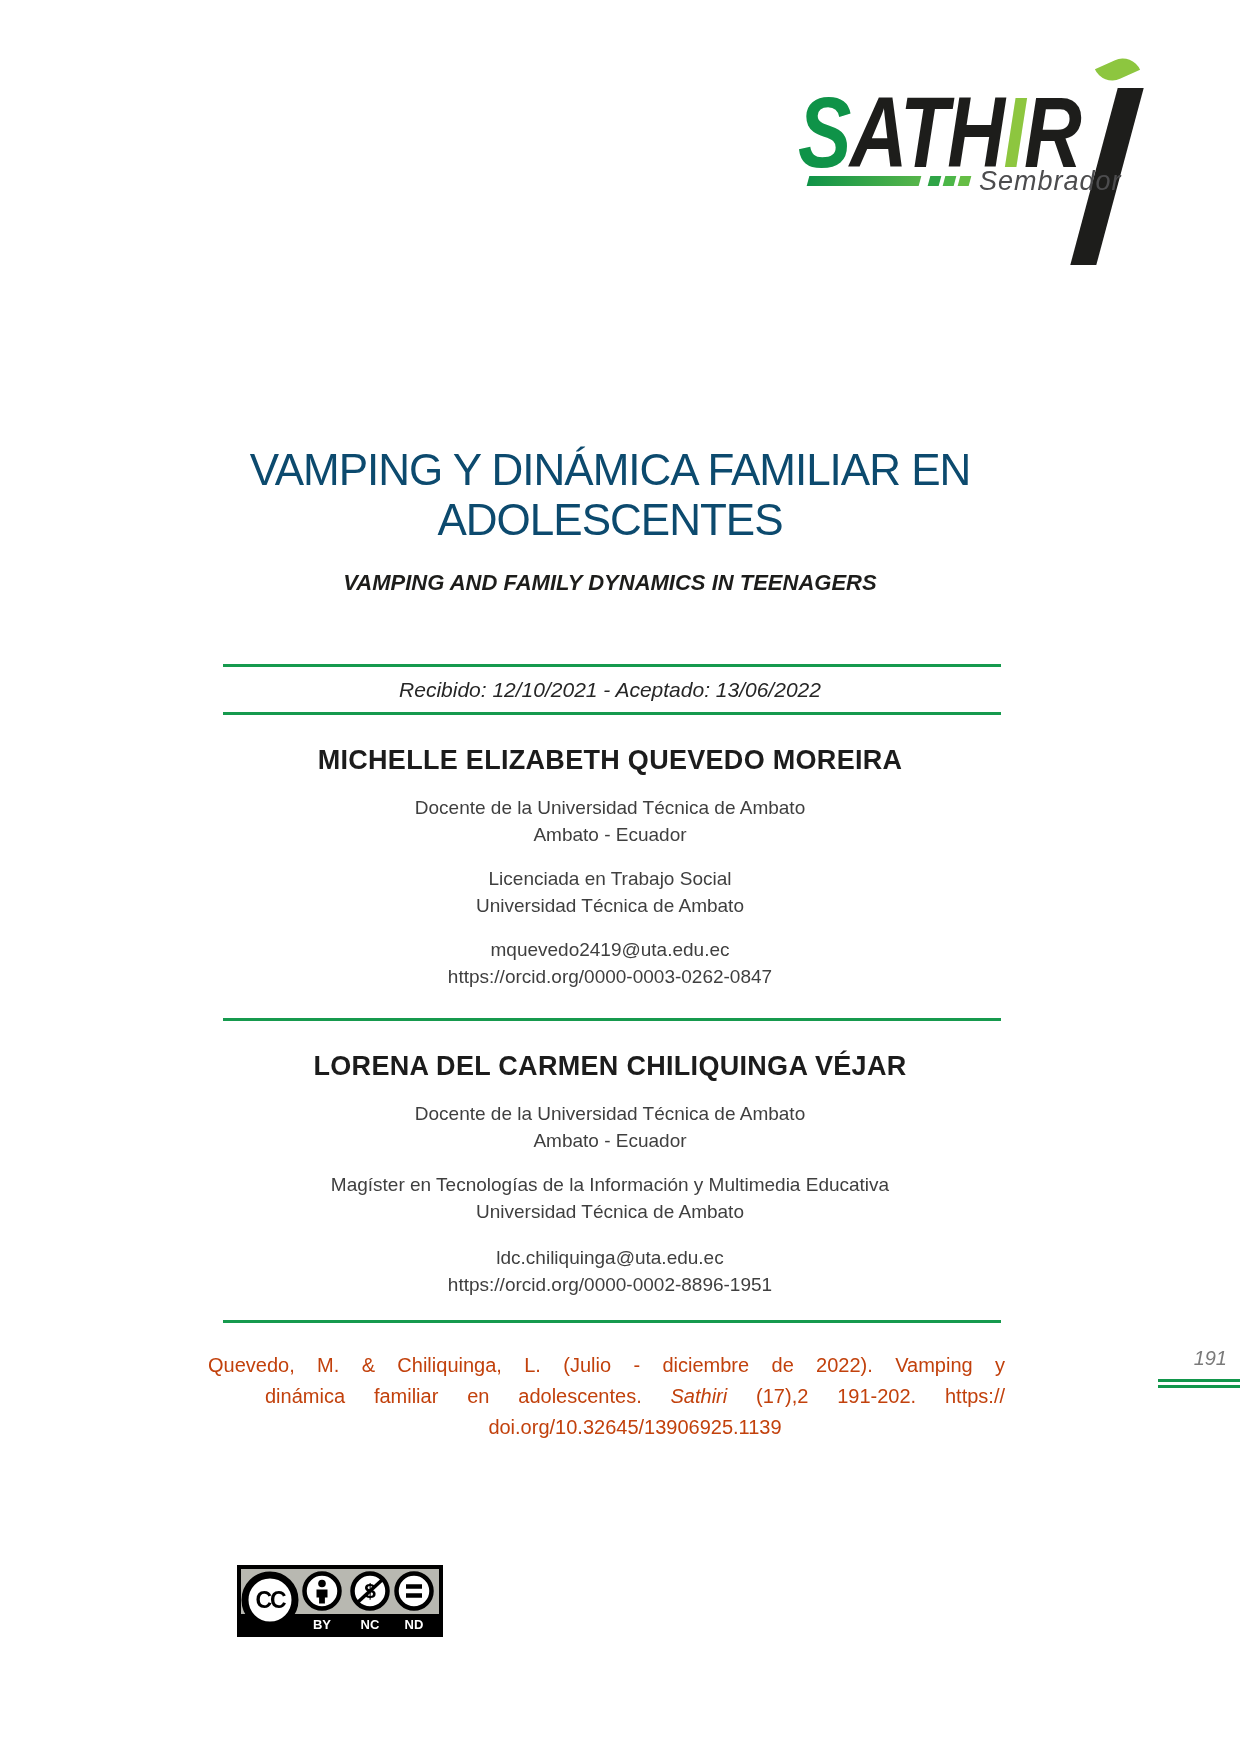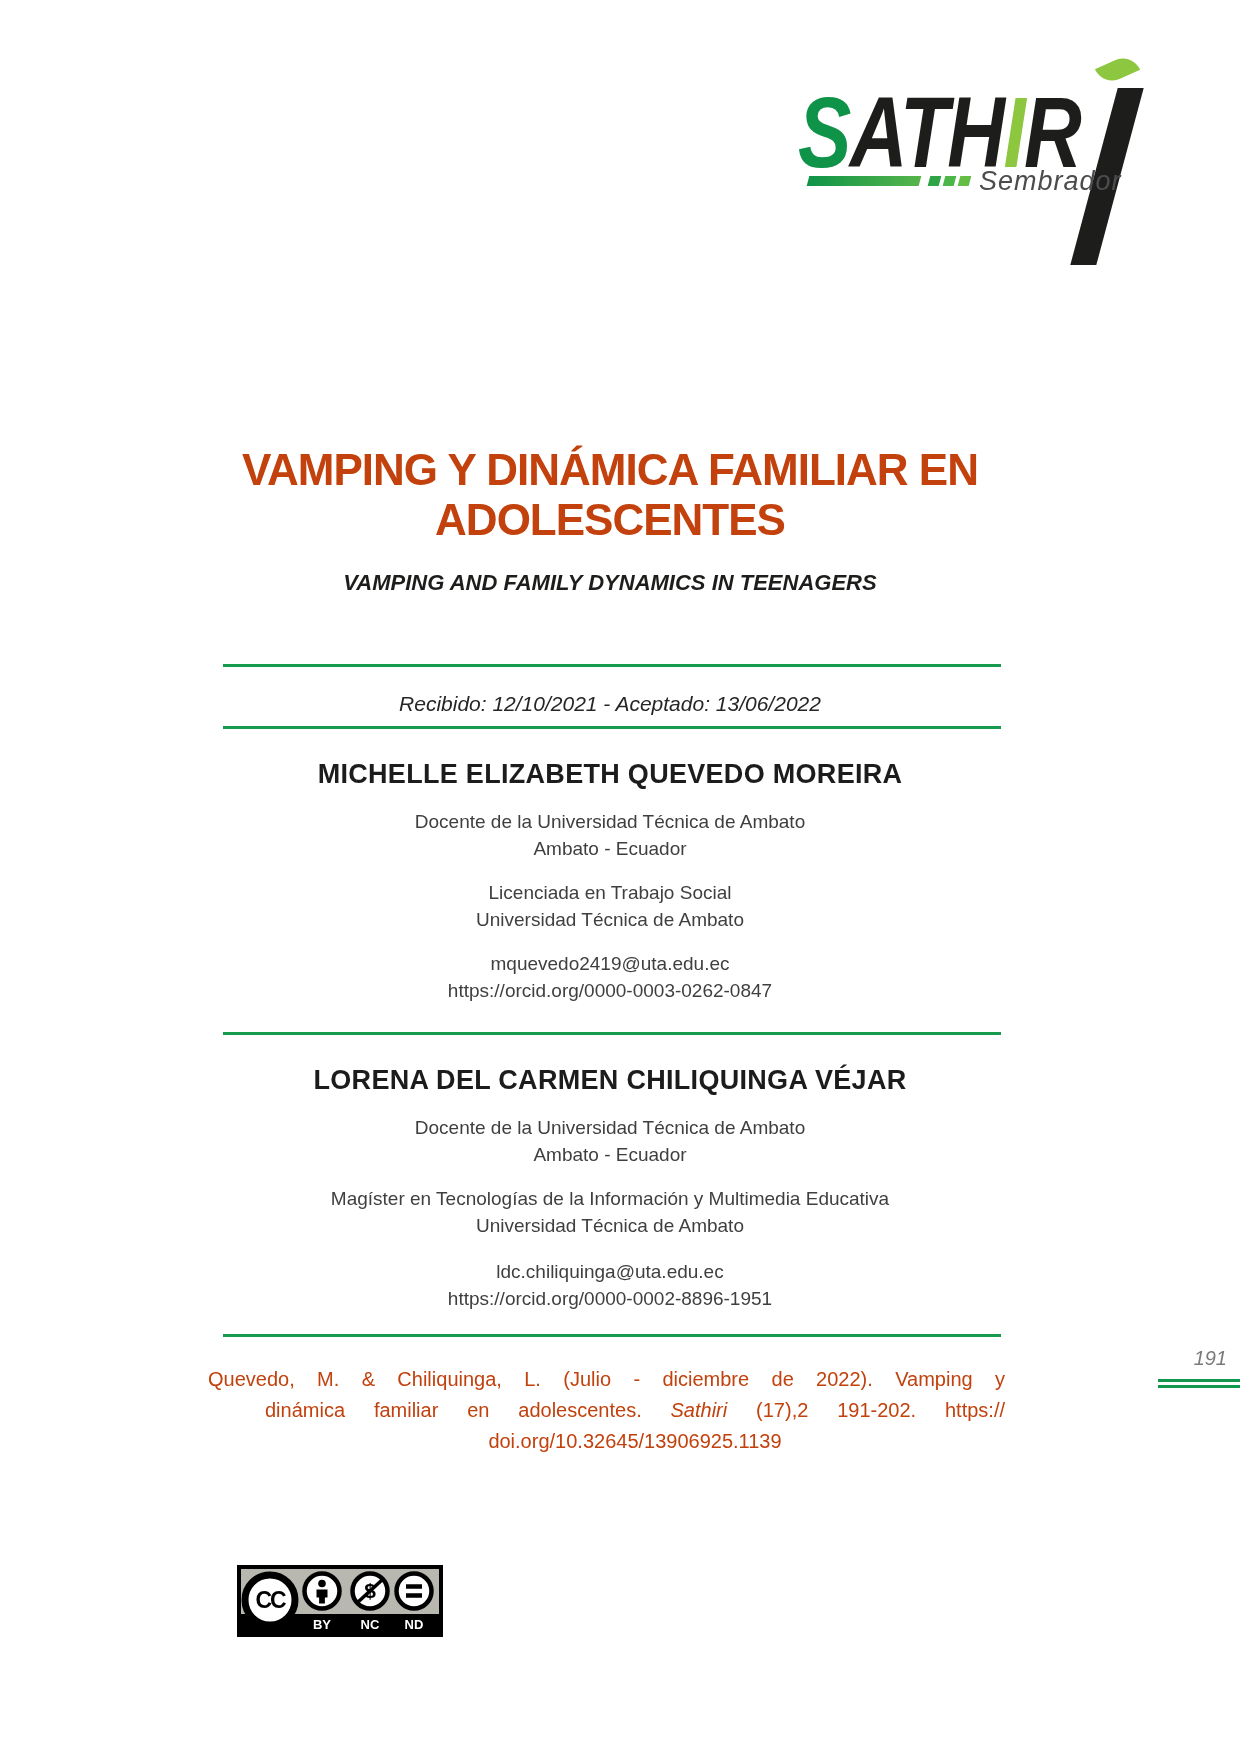--- a/index.html
+++ b/index.html
@@ -33,26 +33,26 @@
   .sq  { width:11px; height:10px; transform:skewX(-15deg); margin-left:4px; }
   .sq1 { background:#2fa447; margin-left:9px; }
   .sq2 { background:#4cb648; }
   .sq3 { background:#65bd45; }
   .tagline { font-size:27px; font-style:italic; color:#4c4c4e; margin-left:9px; line-height:1; letter-spacing:1px; }
 
   
   .content { position:absolute; left:215px; top:0; width:790px; text-align:center; }
   .title {
     margin:445px 0 0 0; font-size:44px; line-height:50px; letter-spacing:-1px;
-    font-weight:bold; color:#c2410c;
+    font-weight:normal; color:#0c4a6e;
   }
   .subtitle { margin-top:24px; font-size:22px; line-height:27px; font-weight:bold; font-style:italic; color:#1d1d1b; }
   .rule { height:3px; background:#169a4e; margin-left:8px; width:778px; }
   .rule-top { margin-top:68px; }
-  .dates { padding:24px 0 9px 0; font-size:21px; line-height:26px; font-style:italic; color:#262626; }
+  .dates { padding:10px 0 9px 0; font-size:21px; line-height:26px; font-style:italic; color:#262626; }
   .author-name { margin-top:30px; font-size:27px; line-height:30px; font-weight:bold; color:#1c1c1c; letter-spacing:0.3px; }
   .a-block { margin:19px 0 0 0; font-size:19px; line-height:27px; color:#3f3f3f; }
   .a-block.tight { margin-top:17px; }
   .rule-mid { margin-top:28px; }
   .rule-low { margin-top:22px; }
 
   
   .citation { margin:27px 0 0 -7px; width:797px; text-align:left; }
   .cite-heading { font-size:19px; line-height:26px; font-weight:bold; color:#6d6d6d; }
   .cite-body { margin-top:7px; font-size:20px; line-height:31px; color:#c2410c; }

